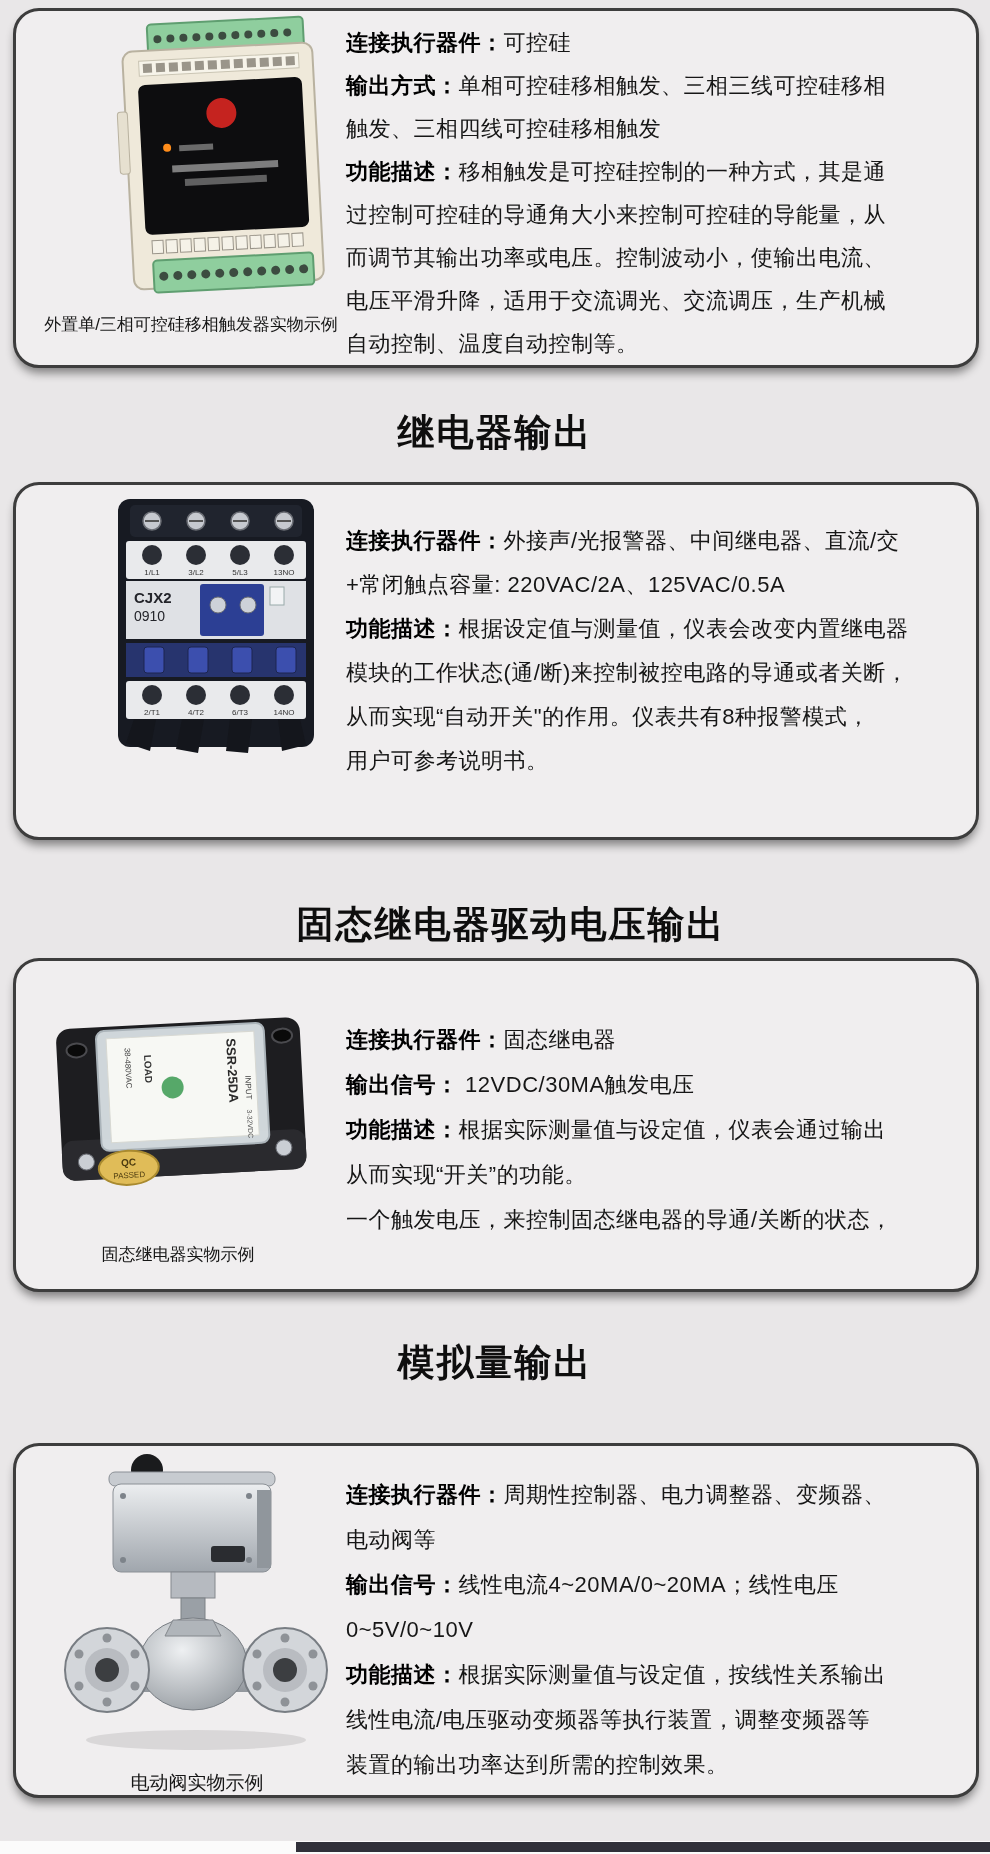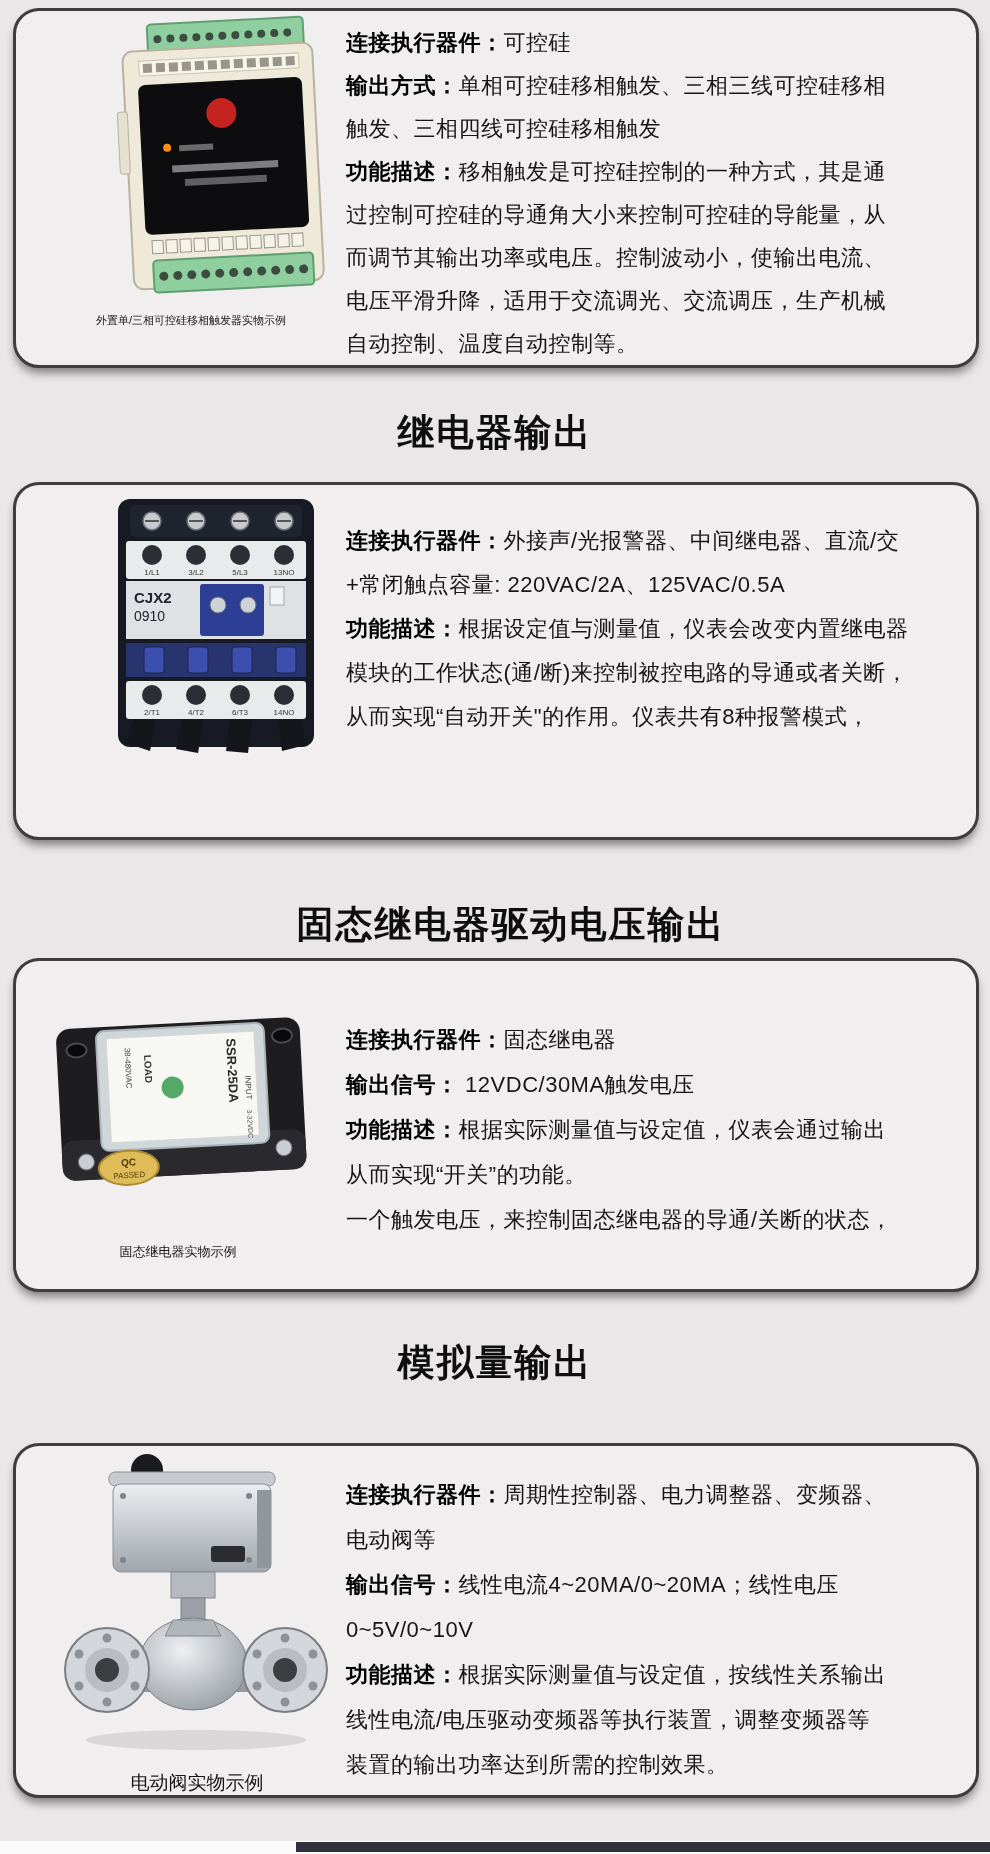--- a/index.html
+++ b/index.html
@@ -91,21 +91,21 @@
               <circle cx="126" cy="258" r="4.5"></circle>
             <circle cx="140" cy="258" r="4.5"></circle>
               <circle cx="154" cy="258" r="4.5"></circle>
               <circle cx="168" cy="258" r="4.5"></circle>
             <circle cx="182" cy="258" r="4.5"></circle>
               <circle cx="196" cy="258" r="4.5"></circle>
           </g>
         </g>
       </svg>
     </div>
-    <div class="caption" style="left:16px;top:302px;width:318px;font-size:11px;">外置单/三相可控硅移相触发器实物示例</div>
+    <div class="caption" style="left:16px;top:302px;width:318px;font-size:17px;">外置单/三相可控硅移相触发器实物示例</div>
     <div class="textcol" style="top:10px;">
       <p class="ln"><b>连接执行器件：</b><span>可控硅</span></p>
       <p class="ln"><b>输出方式：</b><span>单相可控硅移相触发、三相三线可控硅移相</span></p>
       <p class="ln"><b></b><span>触发、三相四线可控硅移相触发</span></p>
       <p class="ln"><b>功能描述：</b><span>移相触发是可控硅控制的一种方式，其是通</span></p>
       <p class="ln"><b></b><span>过控制可控硅的导通角大小来控制可控硅的导能量，从</span></p>
       <p class="ln"><b></b><span>而调节其输出功率或电压。控制波动小，使输出电流、</span></p>
       <p class="ln"><b></b><span>电压平滑升降，适用于交流调光、交流调压，生产机械</span></p>
       <p class="ln"><b></b><span>自动控制、温度自动控制等。</span></p>
     </div>
@@ -179,20 +179,21 @@
           <path d="M182 226 L204 226 L210 252 L186 258 Z"></path>
         </g>
       </svg>
     </div>
     <div class="textcol" style="top:34px;">
       <p class="ln"><b>连接执行器件：</b><span>外接声/光报警器、中间继电器、直流/交</span></p>
       <p class="ln"><b></b><span>+常闭触点容量: 220VAC/2A、125VAC/0.5A</span></p>
       <p class="ln"><b>功能描述：</b><span>根据设定值与测量值，仪表会改变内置继电器</span></p>
       <p class="ln"><b></b><span>模块的工作状态(通/断)来控制被控电路的导通或者关断，</span></p>
       <p class="ln"><b></b><span>从而实现“自动开关"的作用。仪表共有8种报警模式，</span></p>
+      <p class="ln"><b></b><span>用户可参考说明书。</span></p>
     </div>
   </section>
 
   <h2 class="heading" style="top:884px;margin:16px;">固态继电器驱动电压输出</h2>
 
   <section class="card c3" style="top:958px;height:334px;">
     <div class="photo" style="left:25px;top:26px;">
       <svg width="280" height="214" viewBox="0 0 280 214">
         <g transform="rotate(-3 140 107)">
           <rect x="18" y="36" width="244" height="152" rx="14" fill="#1d1d20"></rect>
@@ -208,21 +209,21 @@
           <text transform="rotate(90 205 92)" x="205" y="92" font-size="8" fill="#444">INPUT</text>
           <text transform="rotate(90 205 126)" x="205" y="126" font-size="7" fill="#555">3-32VDC</text>
           <circle cx="42" cy="170" r="8" fill="#caced4" stroke="#6b6e75"></circle>
           <circle cx="240" cy="166" r="8" fill="#caced4" stroke="#6b6e75"></circle>
           <ellipse cx="84" cy="178" rx="30" ry="17" fill="#e0bc58" stroke="#a98a2f" stroke-width="2"></ellipse>
           <text x="84" y="176" font-size="10" font-weight="bold" text-anchor="middle" fill="#4d3c10">QC</text>
           <text x="84" y="188" font-size="8" text-anchor="middle" fill="#4d3c10">PASSED</text>
         </g>
       </svg>
     </div>
-    <div class="caption" style="left:12px;top:282px;width:300px;font-size:13px;">固态继电器实物示例</div>
+    <div class="caption" style="left:12px;top:282px;width:300px;font-size:17px;">固态继电器实物示例</div>
     <div class="textcol" style="top:56px;">
       <p class="ln"><b>连接执行器件：</b><span>固态继电器</span></p>
       <p class="ln"><b>输出信号：</b><span> 12VDC/30MA触发电压</span></p>
       <p class="ln"><b>功能描述：</b><span>根据实际测量值与设定值，仪表会通过输出</span></p>
       <p class="ln"><b></b><span>从而实现“开关”的功能。</span></p>
       <p class="ln"><b></b><span>一个触发电压，来控制固态继电器的导通/关断的状态，</span></p>
     </div>
   </section>
 
   <h2 class="heading" style="top:1338px;margin:0;">模拟量输出</h2>

